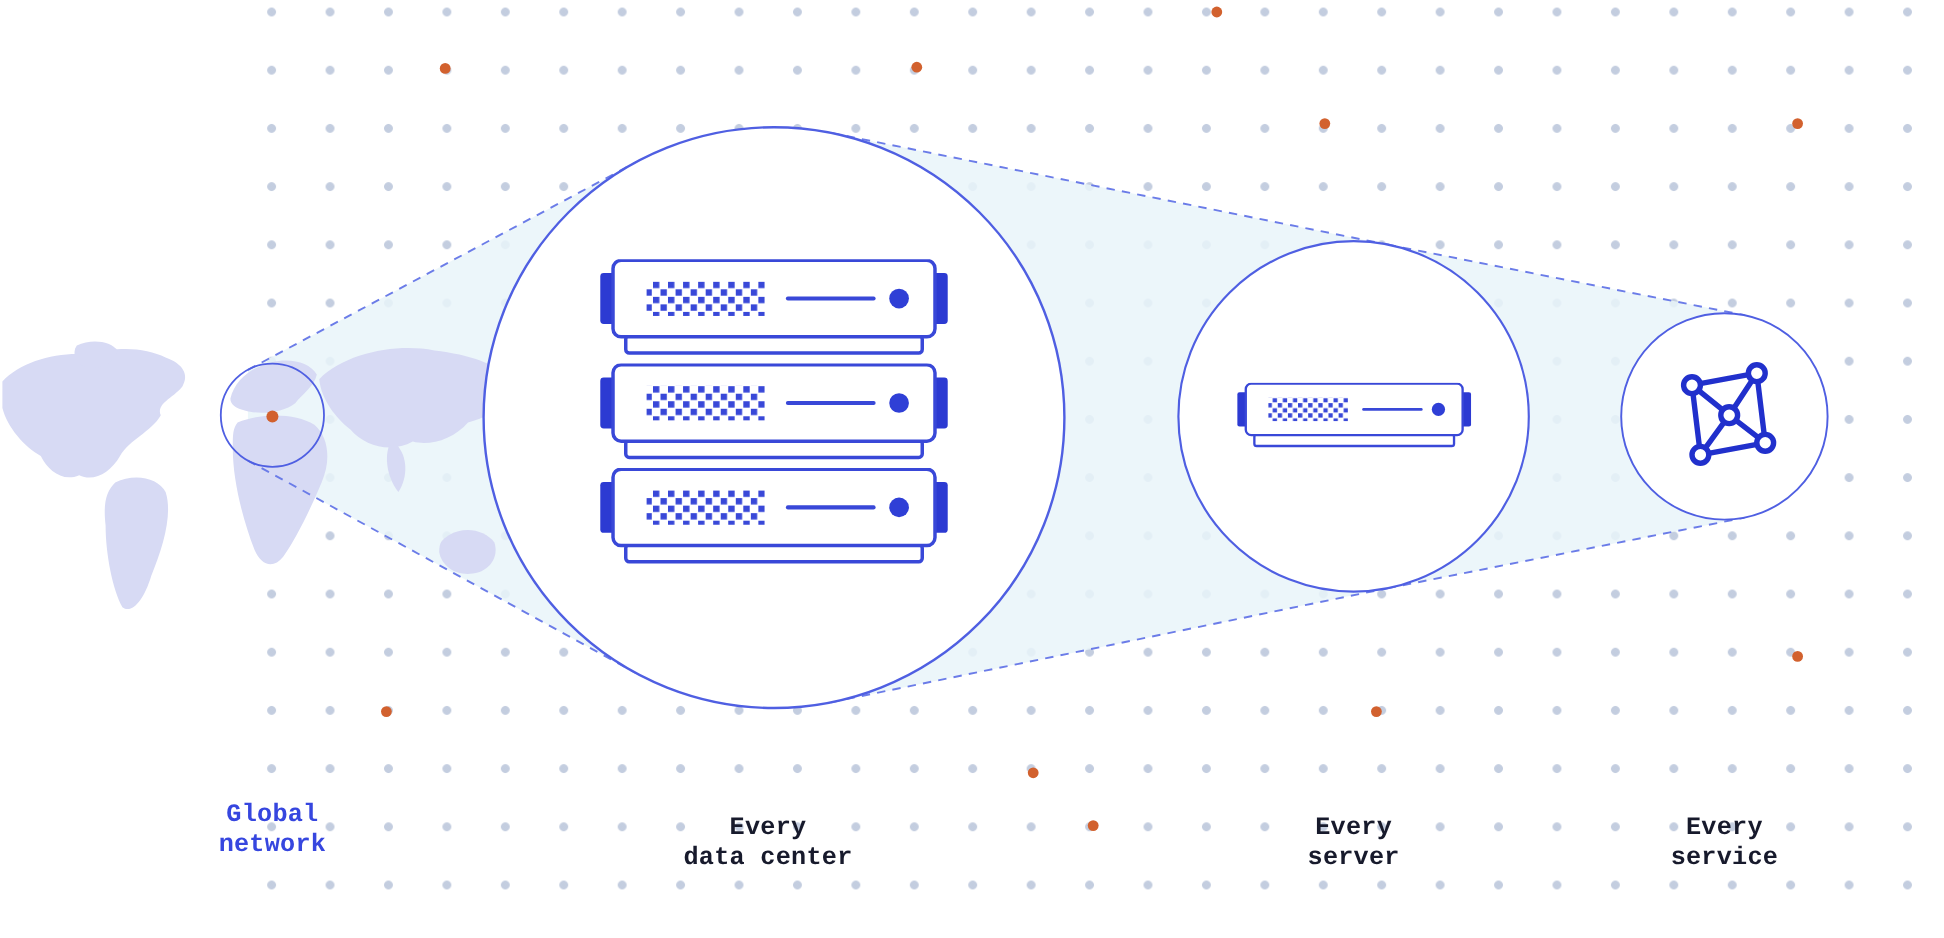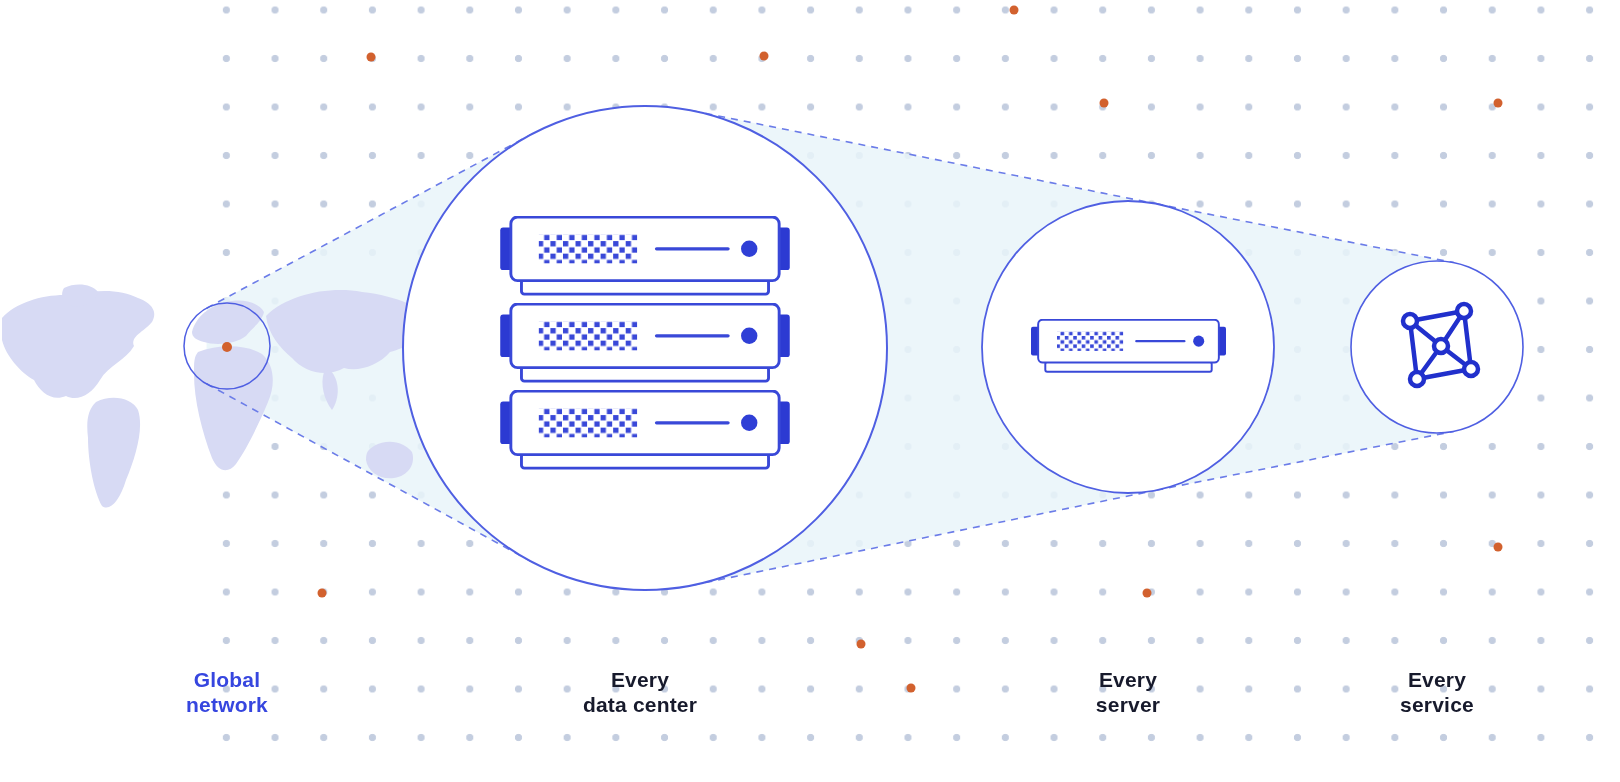--- a/index.html
+++ b/index.html
@@ -1,19 +1,19 @@
 <!DOCTYPE html>
 <html><head>
 <meta charset="utf-8">
 <style>
   html,body { margin:0; padding:0; background:#ffffff; }
   .stage {
     position:relative; width:1620px; height:782px;
     background:#ffffff; overflow:hidden;
-    font-family:Liberation Sans, sans-serif;
+    font-family:Liberation Mono, monospace;
   }
   
   .dot-grid {
     position:absolute; left:202px; top:0; right:0; bottom:0;
     background-image: radial-gradient(circle, rgba(189,200,220,0.9) 3.3px, rgba(189,200,220,0) 4px);
     background-size: 48.7px 48.5px;
     background-position: 0px -14.25px;
   }
   
   .odot {
@@ -21,21 +21,21 @@
     background:#d2612e; transform:translate(-50%,-50%);
   }
   .diagram-svg { position:absolute; left:0; top:0; }
   
   .label {
     position:absolute; transform:translateX(-50%);
     text-align:center; font-weight:bold; font-size:21px; line-height:25px;
     white-space:pre-line; letter-spacing:0.2px;
   }
   .label.blue { color:#3646df; }
-  .label.dark { color:#171a2c; }
+  .label.dark { color:#171a2c;margin-top:11px; }
 </style>
 </head>
 <body>
 
 <div class="stage">
 
   <div class="dot-grid"></div>
 
   <div class="odot" style="left:1014px; top:10px;"></div>
   <div class="odot" style="left:371px;  top:57px;"></div>

